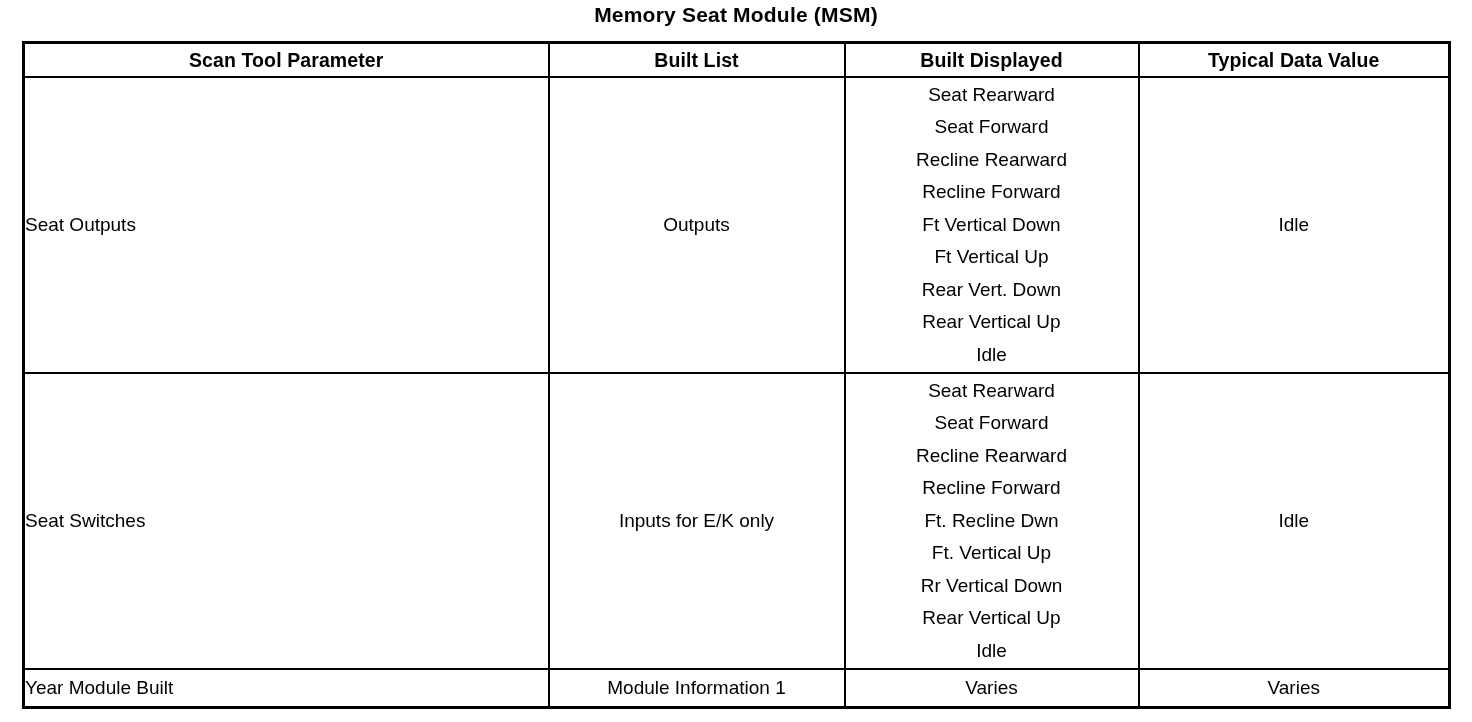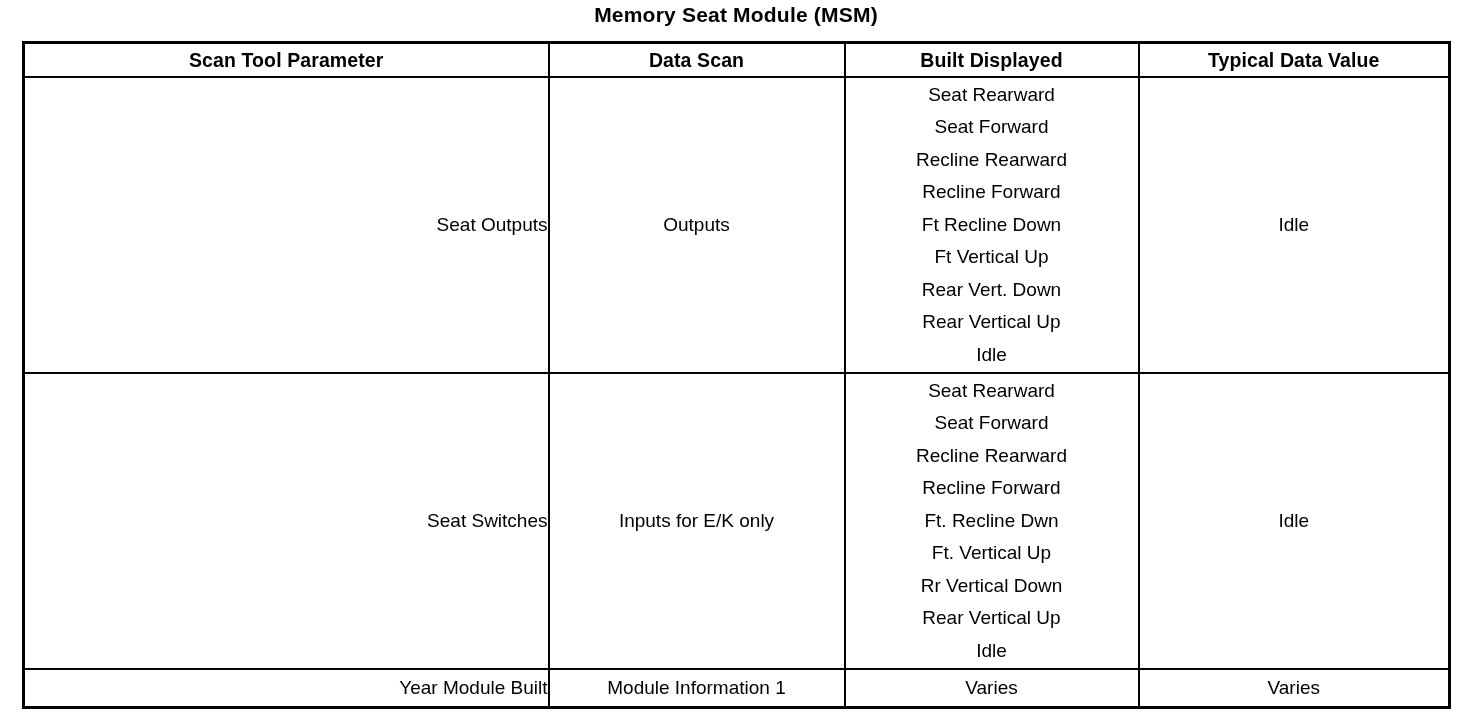--- a/index.html
+++ b/index.html
@@ -57,21 +57,21 @@
     font-size: 19px;
   }
   table.msm thead th {
     height: 32px;
     font-weight: bold;
     font-size: 19.5px;
     letter-spacing: 0.1px;
     margin-top: 13px;
   }
   .cell-left {
-    text-align: right;
+    text-align: left;
     padding-left: 17px;
   }
   .cell-center {
     text-align: center;
   }
   .row-tall td {
     height: 294px;
   }
   .row-short td {
     height: 36px;
@@ -97,37 +97,37 @@
     <table class="msm">
       <colgroup>
         <col class="c1">
           <col class="c2">
           <col class="c3">
           <col class="c4">
       </colgroup>
       <thead>
         <tr>
           <th>Scan Tool Parameter</th>
-          <th>Data Scan</th>
+          <th>Built List</th>
           <th>Built Displayed</th>
           <th>Typical Data Value</th>
         </tr>
       </thead>
       <tbody>
 
         <tr class="row-tall">
           <td class="cell-left">Seat Outputs</td>
           <td class="cell-center">Outputs</td>
           <td class="cell-center">
             <span class="unit-list">
               <span>Seat Rearward</span>
               <span>Seat Forward</span>
               <span>Recline Rearward</span>
               <span>Recline Forward</span>
-              <span>Ft Recline Down</span>
+              <span>Ft Vertical Down</span>
               <span>Ft Vertical Up</span>
               <span>Rear Vert. Down</span>
               <span>Rear Vertical Up</span>
               <span>Idle</span>
             </span>
           </td>
           <td class="cell-center">Idle</td>
         </tr>
 
         <tr class="row-tall">

